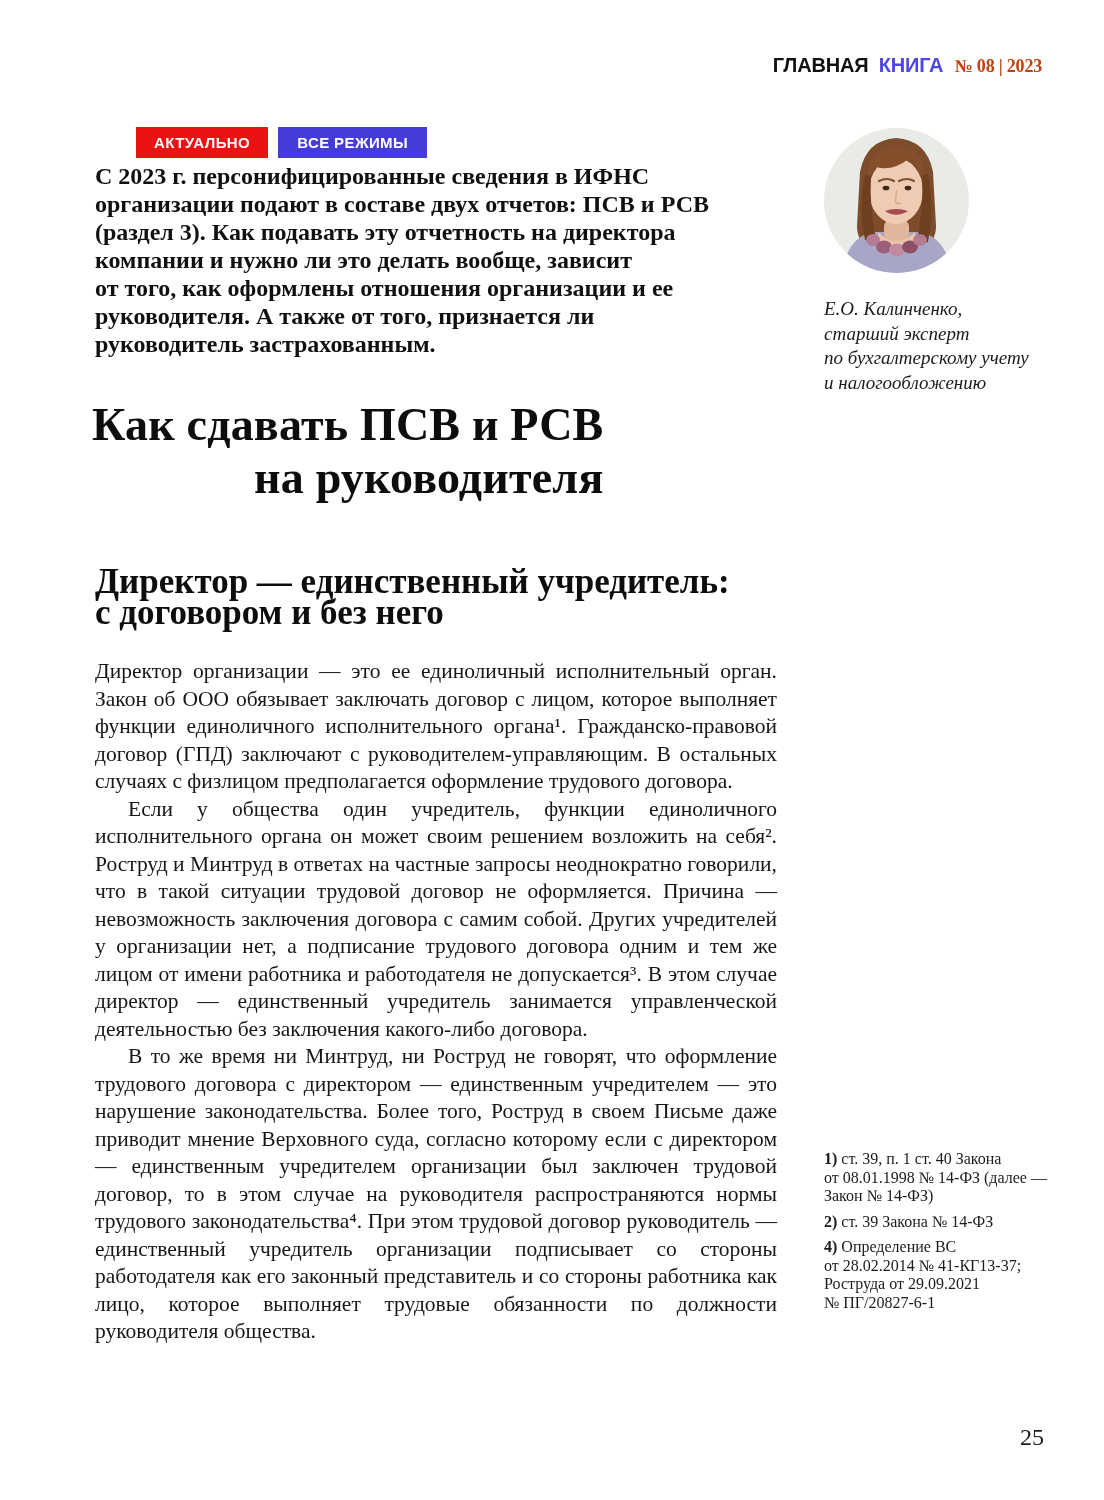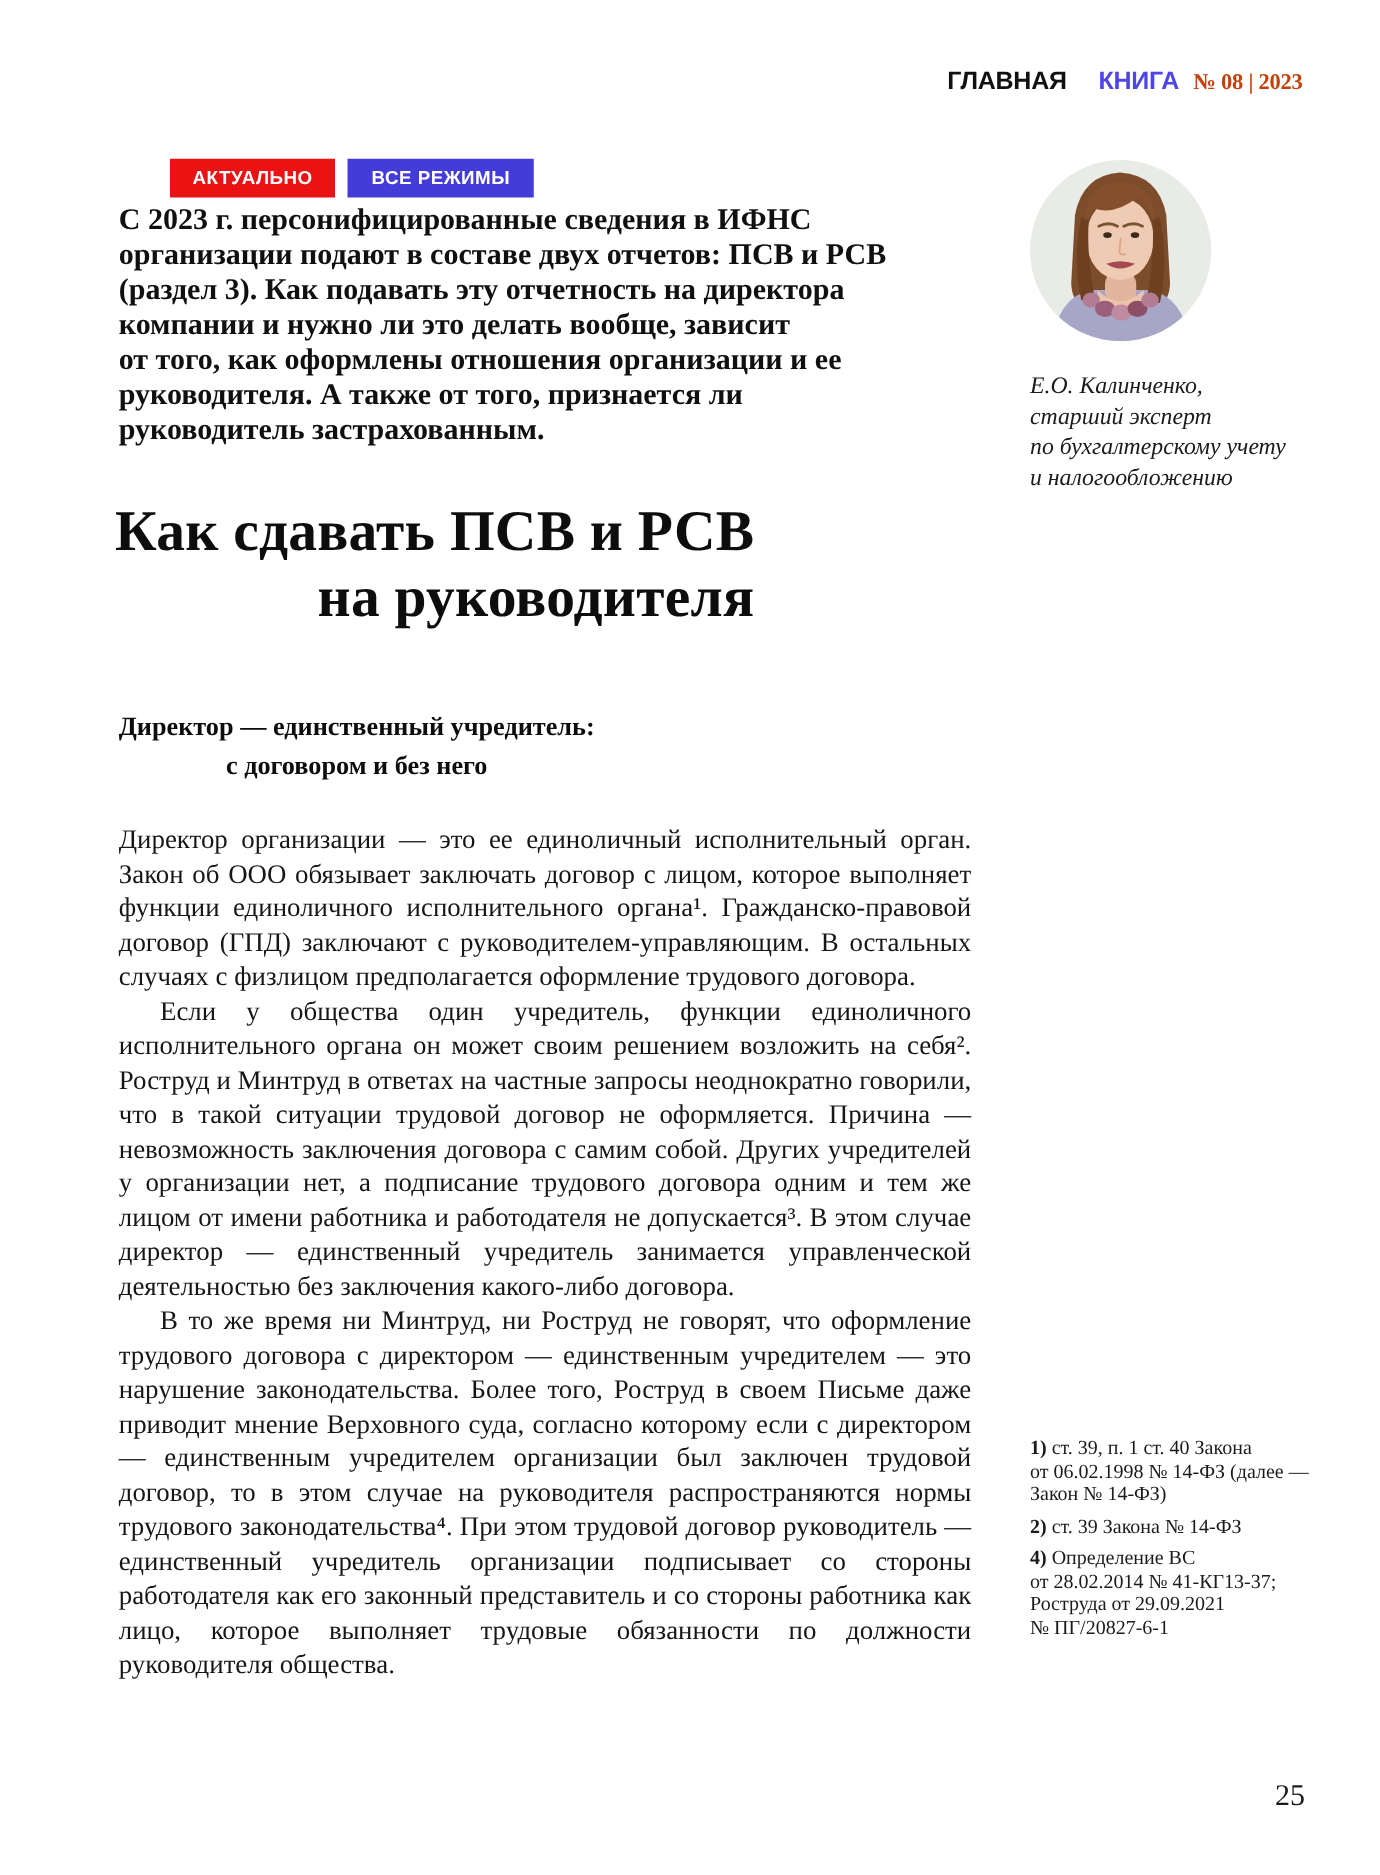--- a/index.html
+++ b/index.html
@@ -19,21 +19,21 @@
     top: 54px;
     right: 62px;
     font-family: "Liberation Sans", sans-serif;
     font-weight: 700;
     font-size: 20px;
     letter-spacing: -0.2px;
     white-space: nowrap;
     color: #111;
   }
   .brand-black { color: #111; }
-  .brand-blue { color: #4f46e6; margin-left: 20px; }
+  .brand-blue { color: #4f46e6; margin-left: 5px; }
   .brand-issue {
     font-family: "Liberation Serif", serif;
     font-weight: 700;
     color: #c2410c;
     margin-left: 6px;
     font-size: 18px;
   }
 
   
   .badges { position: absolute; top: 127px; left: 93px; display: flex; gap: 10px; padding-left: 43px; }
@@ -92,26 +92,25 @@
     color: #0d0d0d;
     text-align: right;
   }
 
   
   .section-heading {
     position: absolute;
     left: 95px;
     top: 566px;
     margin: 0;
-    font-size: 21px;
+    font-size: 35px;
     line-height: 31px;
     font-weight: 700;
     white-space: pre-line;
     color: #0d0d0d;
-    text-align: center;
   }
 
   
   .article-body {
     position: absolute;
     left: 95px;
     top: 648px;
     width: 682px;
     font-size: 21.5px;
     line-height: 27.5px;
@@ -226,21 +225,21 @@
   <div class="article-body">
     <p>Директор организации — это ее единоличный исполнительный орган. Закон об ООО обязывает заключать договор с лицом, которое выполняет функции единоличного исполнительного органа¹. Гражданско-правовой договор (ГПД) заключают с руководителем-управляющим. В остальных случаях с физлицом предполагается оформление трудового договора.</p>
     <p>Если у общества один учредитель, функции единоличного исполнительного органа он может своим решением возложить на себя². Роструд и Минтруд в ответах на частные запросы неоднократно говорили, что в такой ситуации трудовой договор не оформляется. Причина — невозможность заключения договора с самим собой. Других учредителей у организации нет, а подписание трудового договора одним и тем же лицом от имени работника и работодателя не допускается³. В этом случае директор — единственный учредитель занимается управленческой деятельностью без заключения какого-либо договора.</p>
     <p>В то же время ни Минтруд, ни Роструд не говорят, что оформление трудового договора с директором — единственным учредителем — это нарушение законодательства. Более того, Роструд в своем Письме даже приводит мнение Верховного суда, согласно которому если с директором — единственным учредителем организации был заключен трудовой договор, то в этом случае на руководителя распространяются нормы трудового законодательства⁴. При этом трудовой договор руководитель — единственный учредитель организации подписывает со стороны работодателя как его законный представитель и со стороны работника как лицо, которое выполняет трудовые обязанности по должности руководителя общества.</p>
   </div>
 
   <div class="footnotes">
     <div class="footnote">
       <b class="fn-num">1)</b>
       <span class="fn-text">ст. 39, п. 1 ст. 40 Закона
-от 06.02.1998 № 14-ФЗ (далее —
+от 08.01.1998 № 14-ФЗ (далее —
 Закон № 14-ФЗ)</span>
     </div>
     <div class="footnote">
       <b class="fn-num">2)</b>
       <span class="fn-text">ст. 39 Закона № 14-ФЗ</span>
     </div>
     <div class="footnote">
       <b class="fn-num">4)</b>
       <span class="fn-text">Определение ВС
 от 28.02.2014 № 41-КГ13-37;

